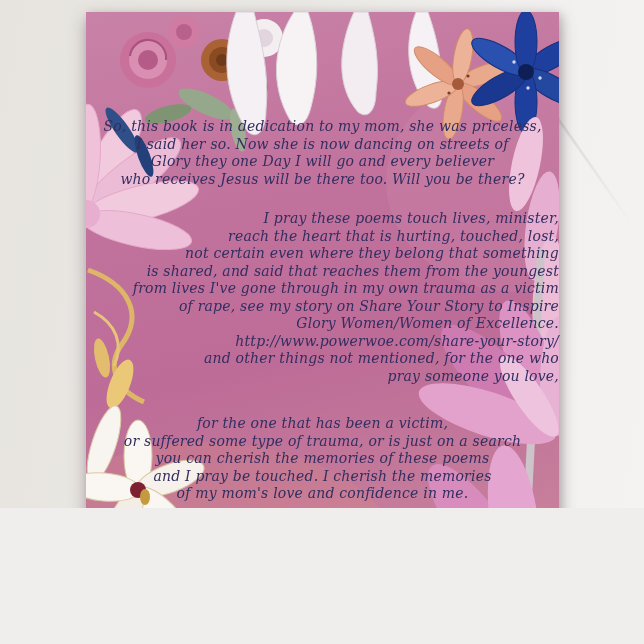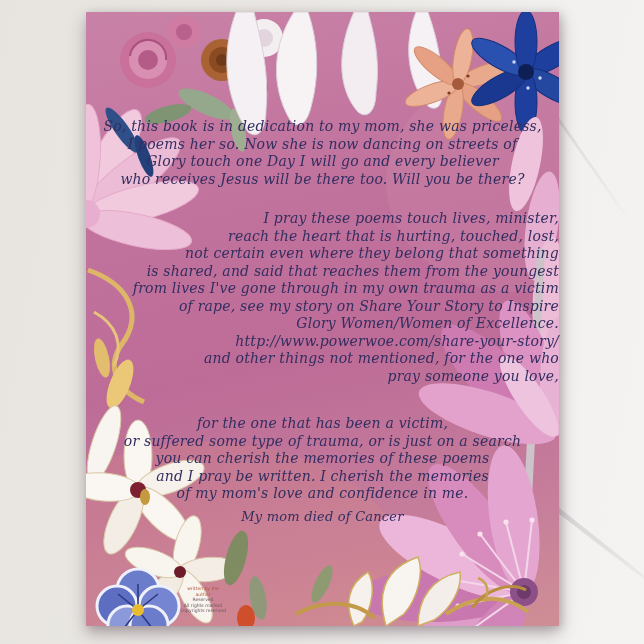--- a/index.html
+++ b/index.html
@@ -1,17 +1,17 @@
 <!DOCTYPE html>
 <html><head>
 <meta charset="utf-8">
 <style>
   html,body{margin:0;padding:0;background:#efeeec;}
   .scene{
-    position:relative;width:644px;height:644px;overflow:hidden;
+    position:relative;width:644px;height:508px;overflow:hidden;
     background:linear-gradient(100deg,#e7e4df 0%,#eae8e4 40%,#f1f0ee 70%,#f4f3f1 100%);
     font-family:"DejaVu Serif",serif;
   }
   .vein{position:absolute;border-radius:50%;pointer-events:none;}
   .vein1{width:420px;height:5px;left:300px;top:470px;transform:rotate(38deg);
     background:linear-gradient(90deg,rgba(150,148,150,0) 0%,rgba(150,148,150,.45) 50%,rgba(150,148,150,0) 100%);}
   .vein2{width:300px;height:3px;left:-40px;top:330px;transform:rotate(80deg);
     background:linear-gradient(90deg,rgba(160,156,152,0) 0%,rgba(160,156,152,.30) 50%,rgba(160,156,152,0) 100%);}
   .vein3{width:260px;height:3px;left:430px;top:120px;transform:rotate(55deg);
     background:linear-gradient(90deg,rgba(165,162,158,0) 0%,rgba(165,162,158,.28) 50%,rgba(165,162,158,0) 100%);}
@@ -213,41 +213,41 @@
         <path d="M210,602 C240,586 272,590 288,606" stroke="#c39a4a" stroke-width="4" fill="none"></path>
         <path d="M360,602 C392,580 422,584 442,600" stroke="#caa253" stroke-width="4" fill="none"></path>
         <path d="M386,596 C400,576 426,570 440,578" stroke="#b98f3f" stroke-width="3" fill="none"></path>
         <path d="M398,590 C404,580 402,570 392,566" stroke="#caa253" stroke-width="2.5" fill="none"></path>
       </g>
     </svg>
 
     <div class="poem">
       <p class="para para-1">
         <span class="line">So, this book is in dedication to my mom, she was priceless,</span>
-        <span class="line">I poems her so. Now she is now dancing on streets of</span>
-        <span class="line">Glory touch one Day I will go and every believer</span>
+        <span class="line">I said her so. Now she is now dancing on streets of</span>
+        <span class="line">Glory they one Day I will go and every believer</span>
         <span class="line">who receives Jesus will be there too. Will you be there?</span>
       </p>
       <p class="para para-2">
         <span class="line">I pray these poems touch lives, minister,</span>
         <span class="line">reach the heart that is hurting, touched, lost,</span>
         <span class="line">not certain even where they belong that something</span>
         <span class="line">is shared, and said that reaches them from the youngest</span>
         <span class="line">from lives I've gone through in my own trauma as a victim</span>
         <span class="line">of rape, see my story on Share Your Story to Inspire</span>
         <span class="line">Glory Women/Women of Excellence.</span>
         <span class="line">http://www.powerwoe.com/share-your-story/</span>
         <span class="line">and other things not mentioned, for the one who</span>
         <span class="line">pray someone you love,</span>
       </p>
       <p class="para para-3">
         <span class="line">for the one that has been a victim,</span>
         <span class="line">or suffered some type of trauma, or is just on a search</span>
         <span class="line">you can cherish the memories of these poems</span>
-        <span class="line">and I pray be written. I cherish the memories</span>
+        <span class="line">and I pray be touched. I cherish the memories</span>
         <span class="line">of my mom's love and confidence in me.</span>
       </p>
       <div class="memorial">
         <span class="line">My mom died of Cancer</span>
       </div>
     </div>
 
     <div class="fineprint">
       <span class="fp-1">written by the author</span>
       <span class="fp-2">Reserved</span>

